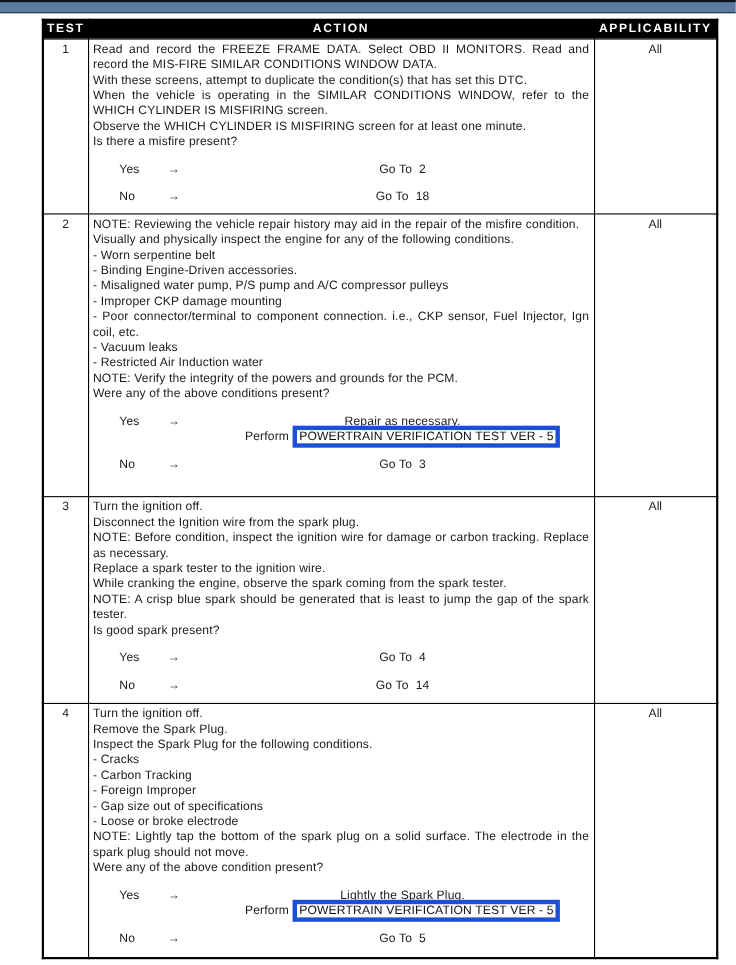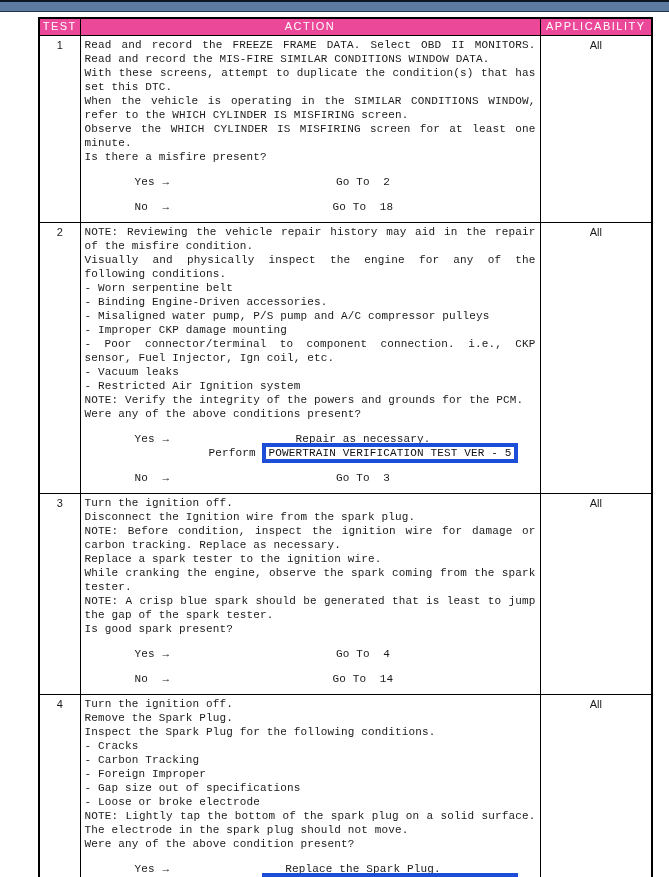--- a/index.html
+++ b/index.html
@@ -31,53 +31,53 @@
   table.diag th, table.diag td {
     border: 1px solid #000;
     vertical-align: top;
     box-sizing: border-box;
   }
   th.col-test  { width: 41px; }
   th.col-action{ width: 460px; }
   th.col-appl  { width: 112px; }
 
   thead th {
-    background: #ec4899;
+    background: #000000;
     color: #fff;
     font-size: 11px;
-    font-weight: normal;
+    font-weight: bold;
     letter-spacing: 1.5px;
     height: 17px;
     padding: 1px 0 2px 0;
     text-align: center;
   }
 
   td.test-cell, td.appl-cell {
     text-align: center;
     font-size: 11px;
     color: #1a1a1a;
     padding-top: 3px;
   }
   td.action-cell {
     font-size: 11px;
     color: #1a1a1a;
     padding: 2px 4px 8px 4px;
     line-height: 14px;
     letter-spacing: 0.15px;
-    font-family: Liberation Mono, monospace;
   }
   .action-line {
     text-align: justify;
     white-space: pre-wrap;
   }
   .decision {
     display: flex;
     margin-top: 11px;
-    margin-left: 50px;
+    margin-left: 24px;
     align-items: flex-start;
+    gap: 16px;
   }
   .decision .answer { width: 26px; flex: 0 0 26px; }
   .decision .arrow  { width: 28px; flex: 0 0 28px; text-align: left; padding-left: 2px; }
   .decision .steps  { flex: 1; }
   .decision .step   { white-space: pre-wrap; text-align: center; }
   .doc-link {
     color: #101018;
     border: 4px solid #1d4ed8;
     padding: 0 2px;
     text-decoration: none;
@@ -133,21 +133,21 @@
           <td class="test-cell">2</td>
           <td class="action-cell">
             <div class="action-line">NOTE: Reviewing the vehicle repair history may aid in the repair of the misfire condition.</div>
             <div class="action-line">Visually and physically inspect the engine for any of the following conditions.</div>
             <div class="action-line">- Worn serpentine belt</div>
             <div class="action-line">- Binding Engine-Driven accessories.</div>
             <div class="action-line">- Misaligned water pump, P/S pump and A/C compressor pulleys</div>
             <div class="action-line">- Improper CKP damage mounting</div>
             <div class="action-line">- Poor connector/terminal to component connection. i.e., CKP sensor, Fuel Injector, Ign coil, etc.</div>
             <div class="action-line">- Vacuum leaks</div>
-            <div class="action-line">- Restricted Air Ignition system</div>
+            <div class="action-line">- Restricted Air Induction water</div>
             <div class="action-line">NOTE: Verify the integrity of the powers and grounds for the PCM.</div>
             <div class="action-line">Were any of the above conditions present?</div>
             <div class="decision">
               <span class="answer">Yes</span>
               <span class="arrow">→</span>
               <div class="steps">
                 <div class="step">Repair as necessary.</div>
                 <div class="step">Perform <a class="doc-link">POWERTRAIN VERIFICATION TEST VER - 5</a></div>
               </div>
             </div>
@@ -198,21 +198,21 @@
             <div class="action-line">- Carbon Tracking</div>
             <div class="action-line">- Foreign Improper</div>
             <div class="action-line">- Gap size out of specifications</div>
             <div class="action-line">- Loose or broke electrode</div>
             <div class="action-line">NOTE: Lightly tap the bottom of the spark plug on a solid surface. The electrode in the spark plug should not move.</div>
             <div class="action-line">Were any of the above condition present?</div>
             <div class="decision">
               <span class="answer">Yes</span>
               <span class="arrow">→</span>
               <div class="steps">
-                <div class="step">Replace the Spark Plug.</div>
+                <div class="step">Lightly the Spark Plug.</div>
                 <div class="step">Perform <a class="doc-link">POWERTRAIN VERIFICATION TEST VER - 5</a></div>
               </div>
             </div>
             <div class="decision">
               <span class="answer">No</span>
               <span class="arrow">→</span>
               <div class="steps">
                 <div class="step">Go To  5</div>
               </div>
             </div>

